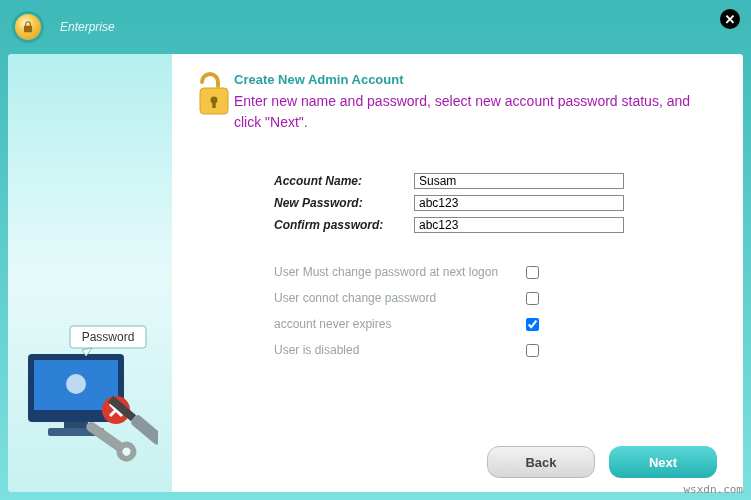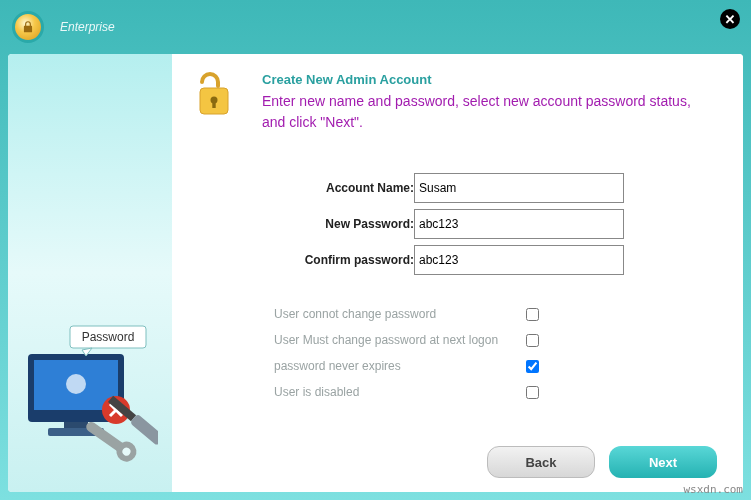--- a/index.html
+++ b/index.html
@@ -46,29 +46,29 @@
     position: relative;
   }
   .illus { position:absolute; left:6px; bottom:10px; width:144px; height:180px; }
   .main {
     flex: 1;
     padding: 18px 30px 14px 22px;
     position: relative;
     background:#fff;
     border-top-right-radius:4px;border-bottom-right-radius:4px;
   }
-  .header-row { display:flex; gap:28px; margin-bottom:40px; }
+  .header-row { display:flex; gap:0; margin-bottom:40px; }
   .lock-ic { width:40px; height:48px; flex:none; }
   .h-title { color:#2aa0a0; font-weight:bold; font-size:13px; margin-bottom:4px; }
   .h-desc  { color:#a21caf; font-size:14px; line-height:1.5; }
   .form { margin-left:80px; margin-top:4px; }
   .field { display:flex; align-items:center; margin-bottom:6px; }
-  .field label { width:140px; text-align:right; font-weight:bold; color:#222; font-size:12px; }
+  .field label { width:140px; text-align:left; font-weight:bold; color:#222; font-size:12px;font-style:italic; }
   .field input[type=text] {
-    width:210px; height:30px; border:1px solid #888; padding:1px 4px;
+    width:210px; height:16px; border:1px solid #888; padding:1px 4px;
     font-size:12px; background:#fff;
   }
   .opts { margin-left:80px; margin-top:32px; }
   .opt { display:flex; align-items:center; margin-bottom:12px; }
   .opt-label { width:252px; color:#9aa3a3; font-size:12px; }
   .opt input { width:13px;height:13px; }
   .btnbar { position:absolute; right:26px; bottom:14px; display:flex; gap:14px; }
   .btn {
     width:108px; height:32px; border:none; border-radius:12px;
     font-size:13px; cursor:pointer; font-weight:600;
@@ -144,29 +144,29 @@
         <input type="text" value="abc123" style="">
       </div>
       <div class="field">
         <label>Confirm password:</label>
         <input type="text" value="abc123" style="">
       </div>
     </div>
 
     <div class="opts">
       <div class="opt">
+        <span class="opt-label">User Must change password at next logon</span>
+        <input type="checkbox" style="">
+      </div>
+      <div class="opt">
         <span class="opt-label">User connot change password</span>
         <input type="checkbox" style="">
       </div>
       <div class="opt">
-        <span class="opt-label">User Must change password at next logon</span>
-        <input type="checkbox" style="">
-      </div>
-      <div class="opt">
-        <span class="opt-label">password never expires</span>
+        <span class="opt-label">account never expires</span>
         <input type="checkbox" checked="" style="">
       </div>
       <div class="opt">
         <span class="opt-label">User is disabled</span>
         <input type="checkbox" style="">
       </div>
     </div>
 
     <div class="btnbar">
       <button class="btn btn-back">Back</button>

